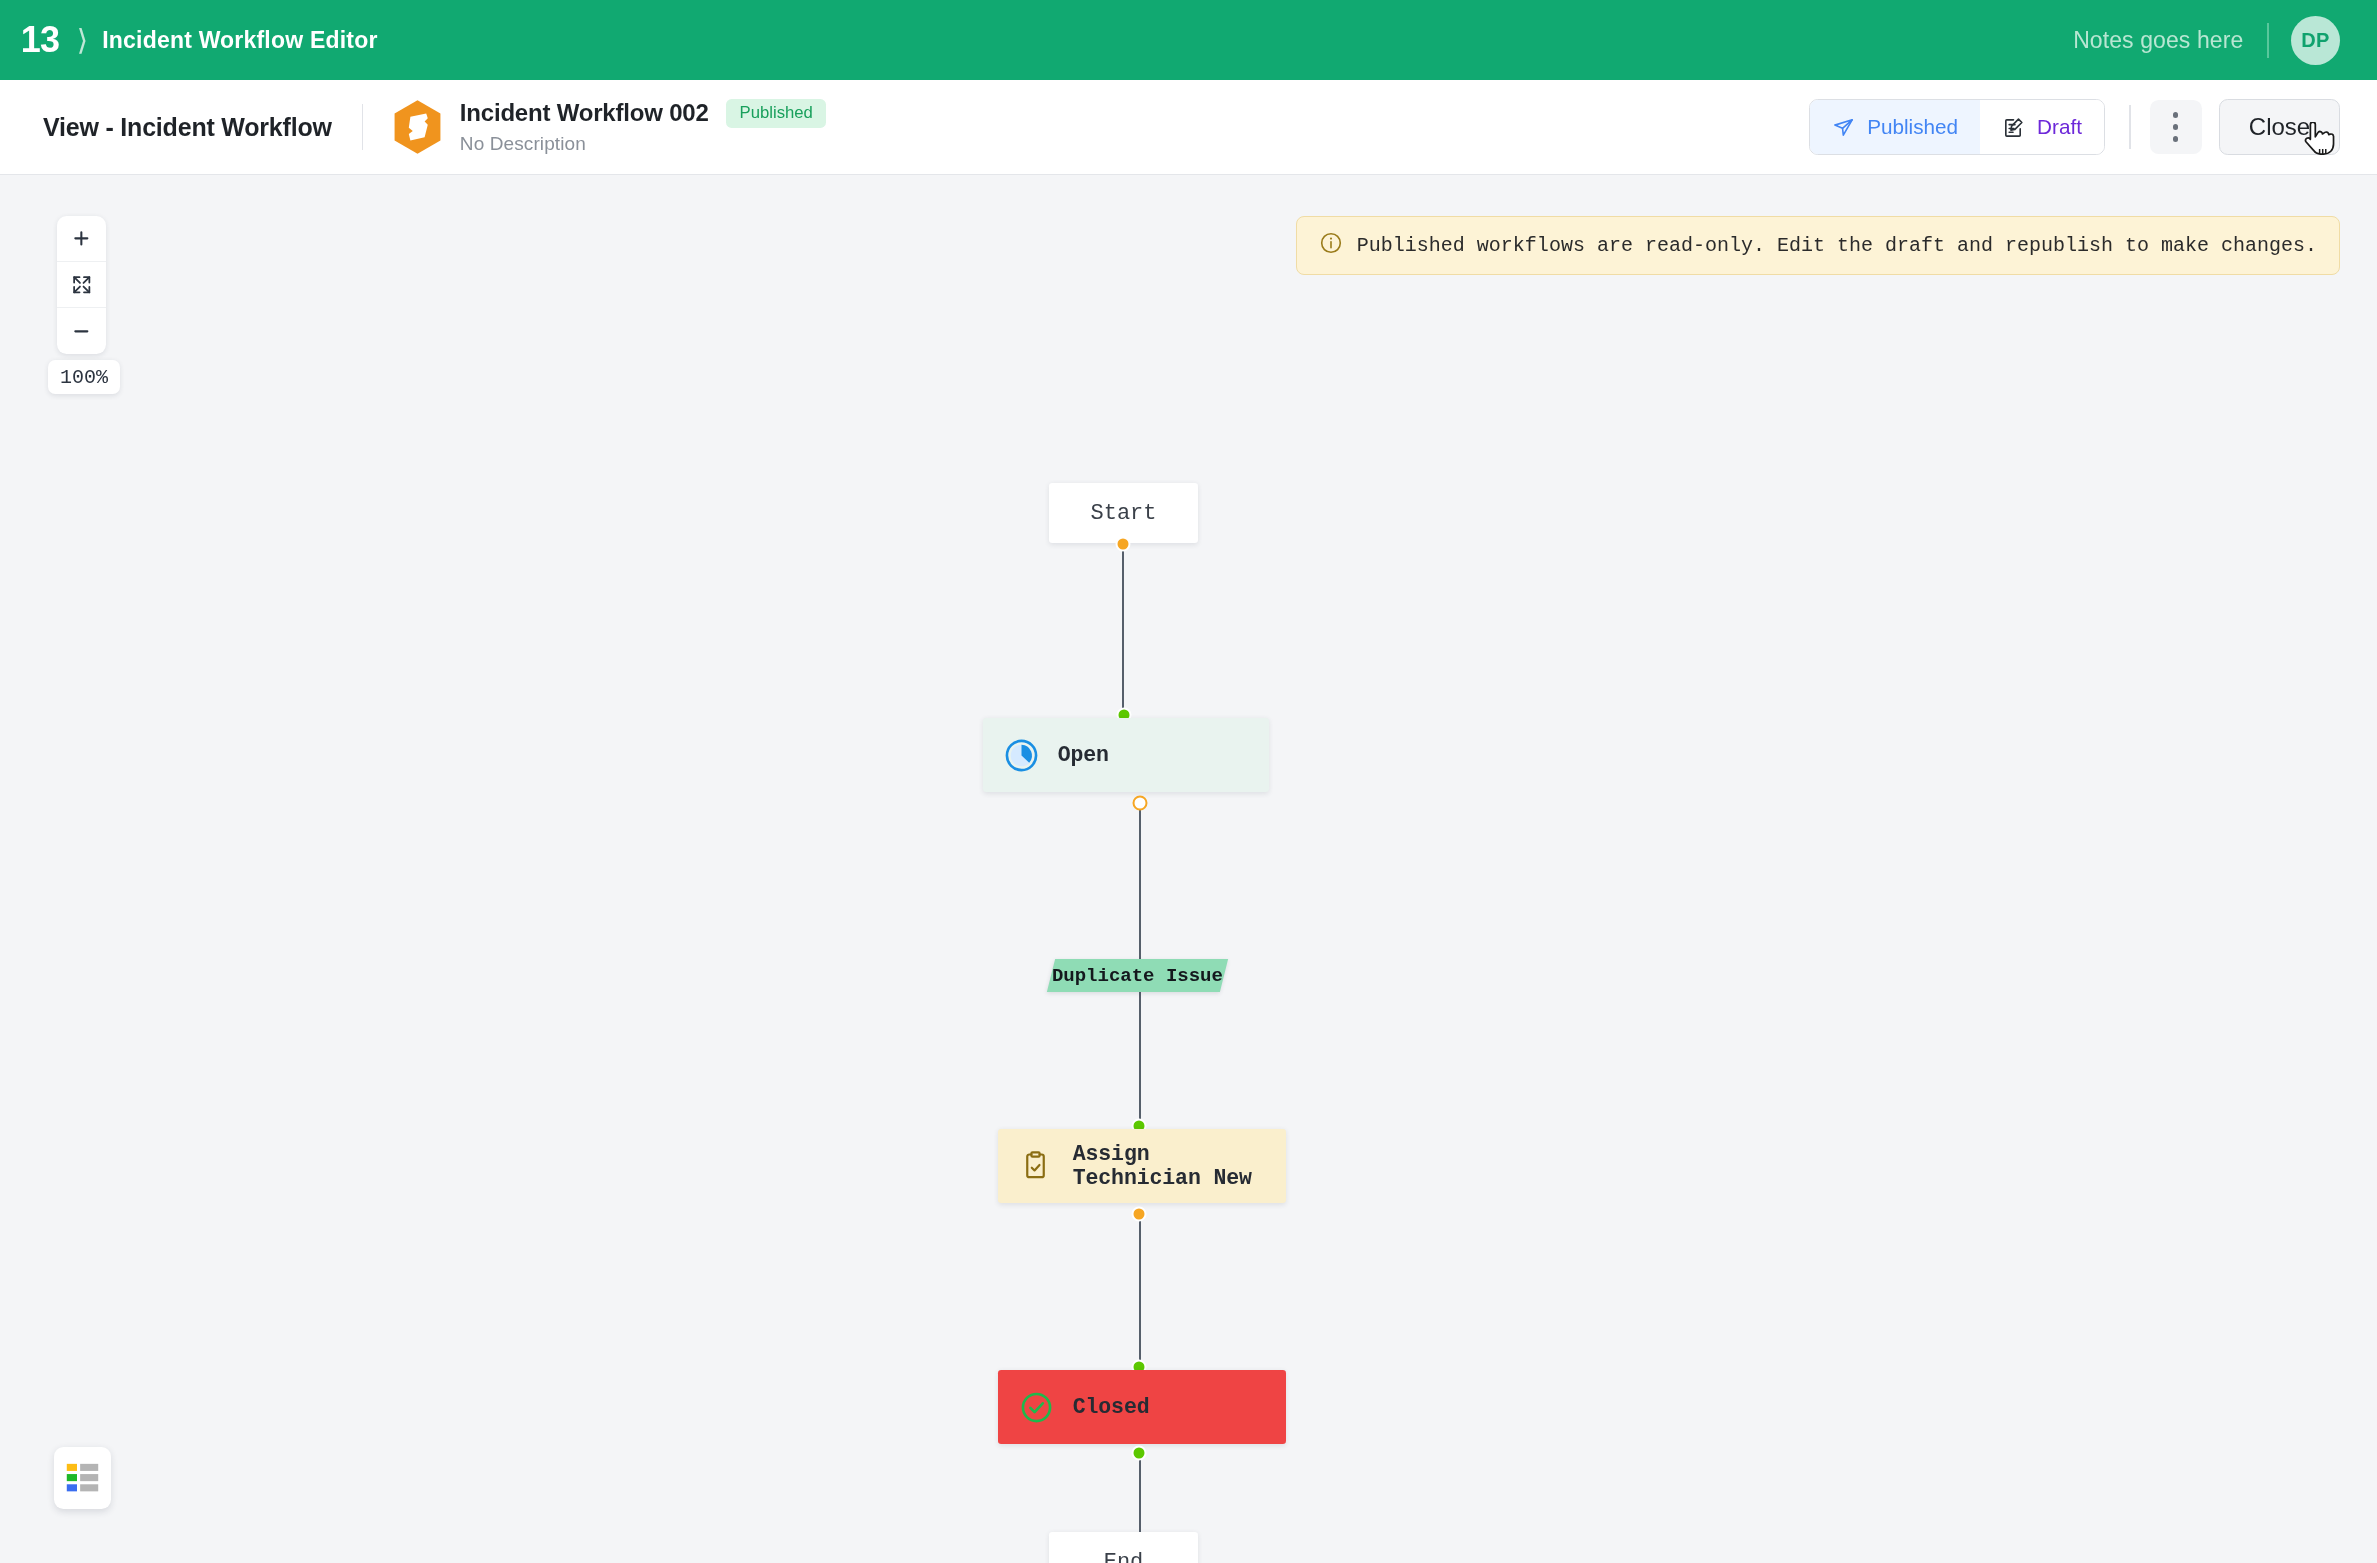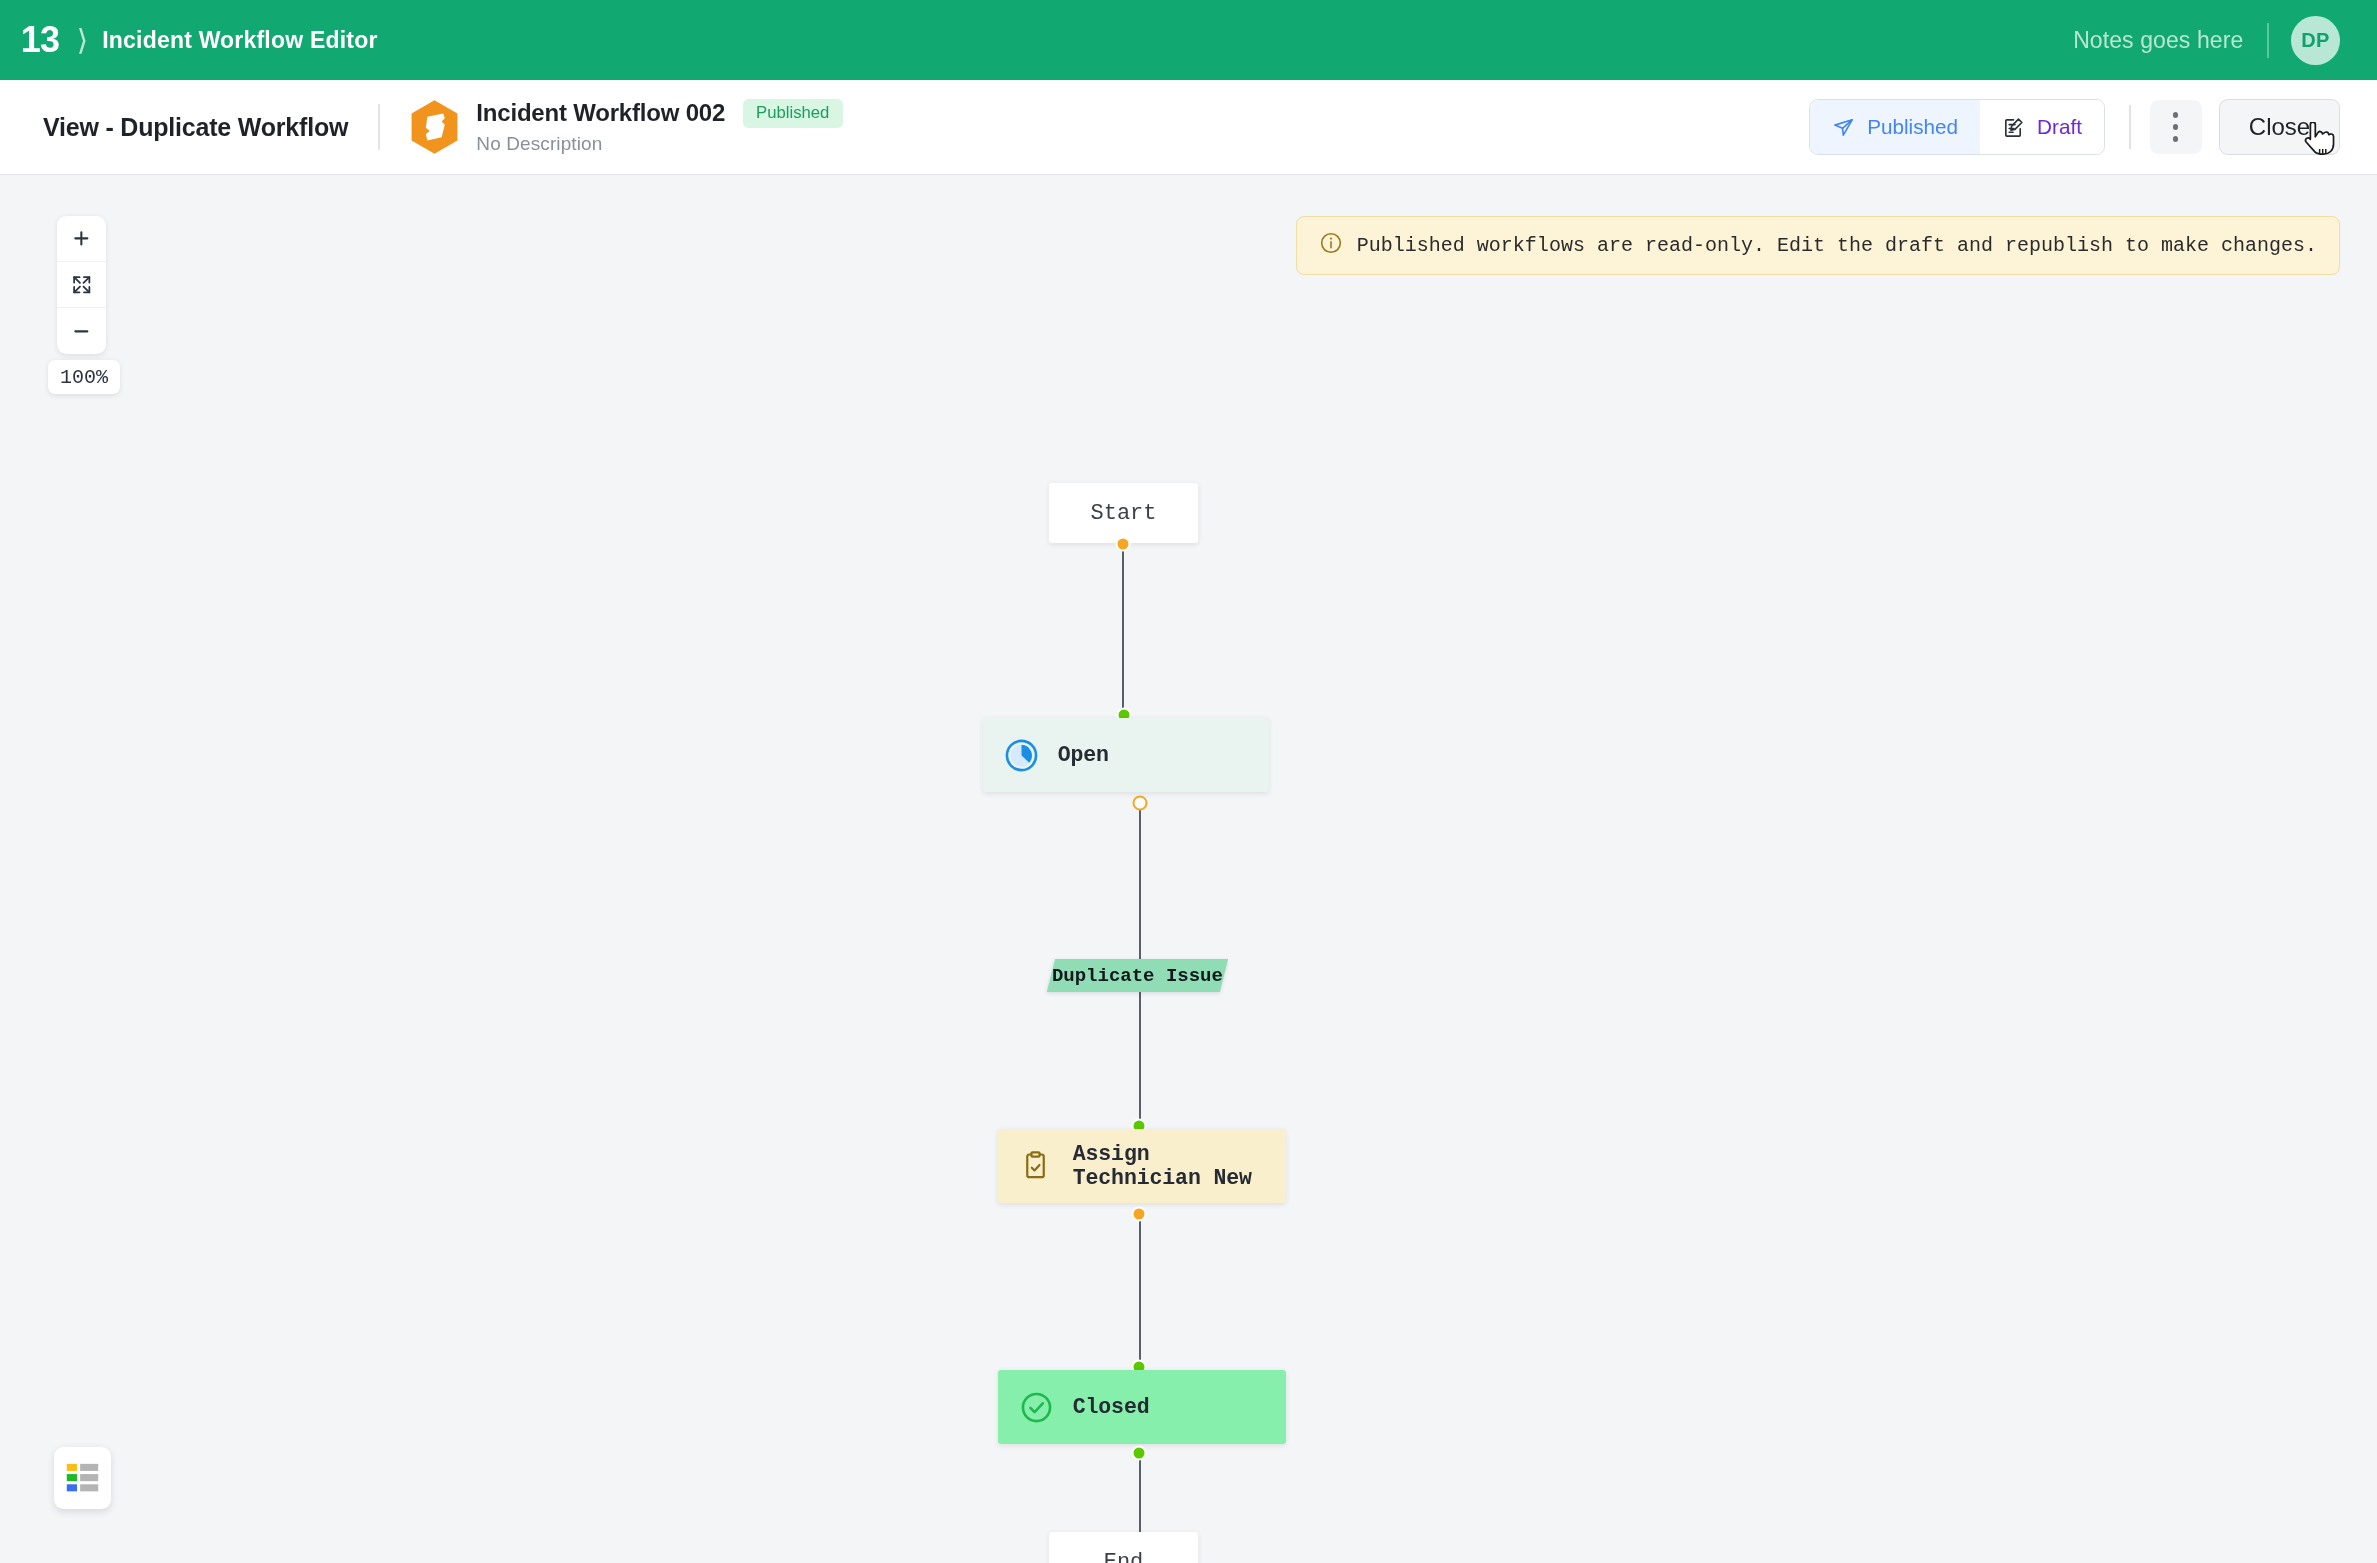--- a/index.html
+++ b/index.html
@@ -170,21 +170,21 @@
     border-radius: 3.2px; box-shadow: 0 1.6px 4.8px rgba(40,50,70,.10);
   }
   .node.terminal {
     background: #ffffff; justify-content: center;
     font-size: 22px; color: #3a4049;
   }
   .node.state { padding-left: 20.7px; gap: 19px; }
   .node-label { font-size: 21.5px; font-weight: 600; color: #262b33; letter-spacing: -0.1px; }
   .node.open   { background: #e9f3ef; }
   .node.assign { background: #faefcd; }
-  .node.closed { background: #86efac; }
+  .node.closed { background: #ef4444; }
   .node-icon { width: 35px; height: 35px; flex: 0 0 auto; }
 
   .translabel {
     position: absolute;
     background: #8fdcb5; color: #14181d;
     font-size: 19px; font-weight: 600;
     display: flex; align-items: center; justify-content: center;
     transform: skewX(-14deg);
     box-shadow: 0 1.6px 4px rgba(40,50,70,.13);
   }
@@ -200,21 +200,21 @@
     <span class="tb-title">Incident Workflow Editor</span>
   </div>
   <div class="topbar-right">
     <span class="tb-notes">Notes goes here</span>
     <div class="tb-divider"></div>
     <div class="avatar">DP</div>
   </div>
 </div>
 
 <div class="toolbar">
-  <span class="tbar-view-title">View - Duplicate Workflow</span>
+  <span class="tbar-view-title">View - Incident Workflow</span>
   <div class="tbar-vdivider"></div>
 
   <div class="wf-icon">
     <svg width="49" height="56" viewBox="0 0 62 70">
       <path d="M31 1 L60 18 L60 52 L31 69 L2 52 L2 18 Z" fill="#f0941e"></path>
       <path d="M22 22 L42 18 L44 24 L40 28 L44 32 L40 48 L22 52 L20 44 L25 40 L20 36 Z" fill="#ffffff"></path>
     </svg>
   </div>
 
   <div class="wf-meta">

